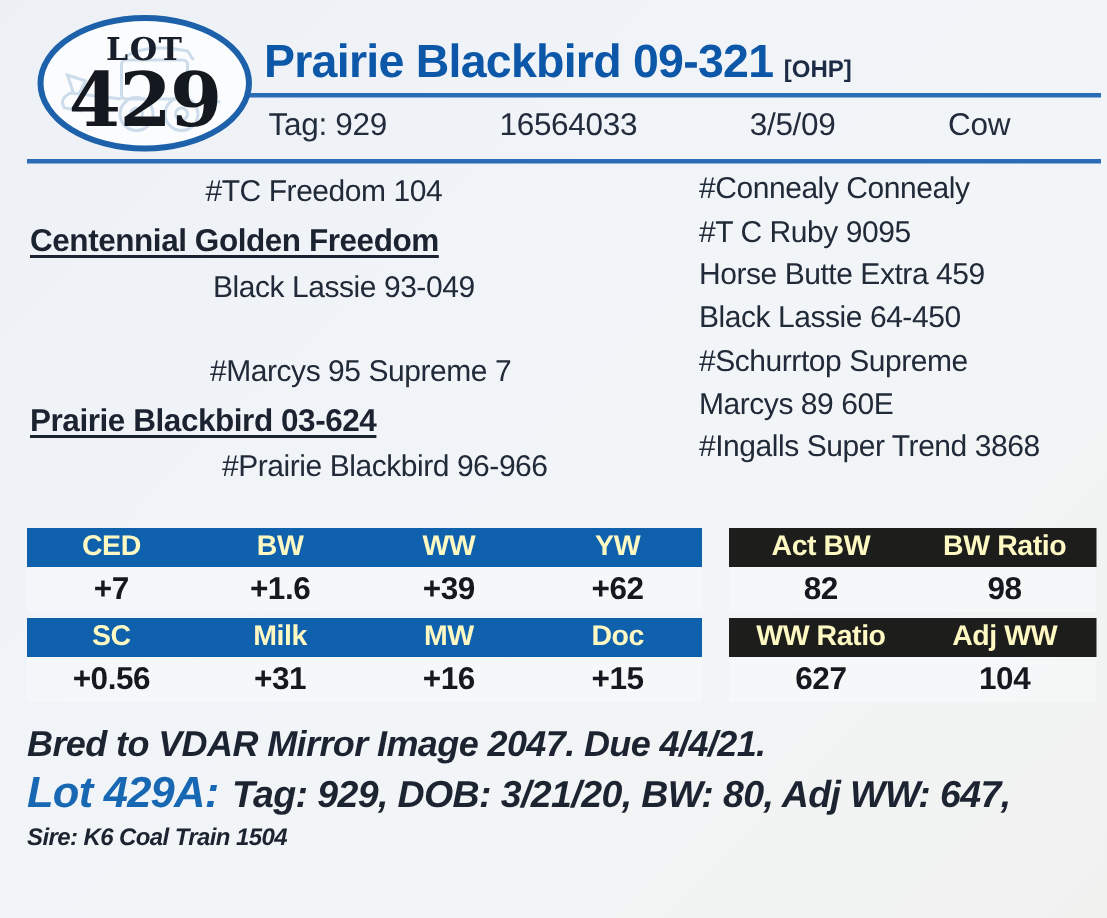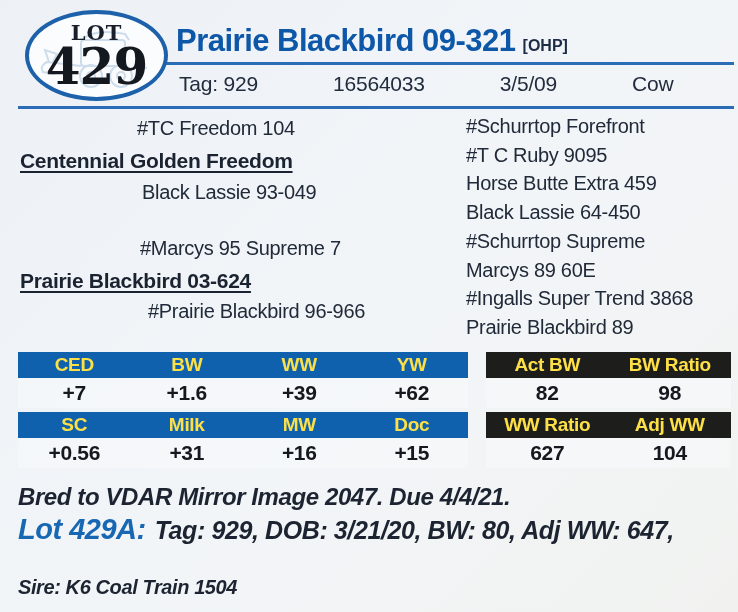--- a/index.html
+++ b/index.html
@@ -136,21 +136,21 @@
   .perf-table {
     position: absolute;
     left: 486px; top: 352px;
     width: 245px;
   }
   .t-header {
     display: grid;
     height: 26px;
     align-items: center;
     background: #1061ad;
-    color: #fde047;
+    color: #fef9c3;
     font-weight: bold;
     font-size: 19px;
     text-align: center;
     letter-spacing: -0.3px;
   }
   .perf-table .t-header { background: #1d1d1b; }
   .cols-4 { grid-template-columns: repeat(4, 1fr); }
   .cols-2 { grid-template-columns: repeat(2, 1fr); }
   .t-values {
     display: grid;
@@ -193,22 +193,22 @@
   .lot-a-text {
     font-size: 25px;
     font-weight: bold;
     font-style: italic;
     color: #1d2431;
     letter-spacing: -0.4px;
     margin-left: 9px;
   }
   .sire-line {
     position: absolute;
-    left: 18px; top: 576px;
-    font-size: 20px;
+    left: 18px; top: 550px;
+    font-size: 16px;
     font-weight: bold;
     font-style: italic;
     color: #1d2431;
     letter-spacing: -0.4px;
     white-space: nowrap;
   }
 </style>
 </head>
 <body>
 
@@ -246,28 +246,27 @@
 
   <div class="ped-line" style="left:137px; top:117px;">#TC Freedom 104</div>
   <div class="ped-parent" style="left:20px; top:149px;">Centennial Golden Freedom</div>
   <div class="ped-line" style="left:142px; top:181px;">Black Lassie 93-049</div>
 
   <div class="ped-line" style="left:140px; top:237px;">#Marcys 95 Supreme 7</div>
   <div class="ped-parent" style="left:20px; top:269px;">Prairie Blackbird 03-624</div>
   <div class="ped-line" style="left:148px; top:300px;">#Prairie Blackbird 96-966</div>
 
   <div class="ancestor-col">
-    <div>#Schurrtop Forefront</div>
+    <div>#Connealy Connealy</div>
     <div>#T C Ruby 9095</div>
     <div>Horse Butte Extra 459</div>
     <div>Black Lassie 64-450</div>
     <div>#Schurrtop Supreme</div>
     <div>Marcys 89 60E</div>
     <div>#Ingalls Super Trend 3868</div>
-    <div>Prairie Blackbird 89</div>
   </div>
 
   <div class="epd-table">
     <div class="t-header cols-4">
       <span>CED</span>
       <span>BW</span>
       <span>WW</span>
       <span>YW</span>
     </div>
     <div class="t-values cols-4">

